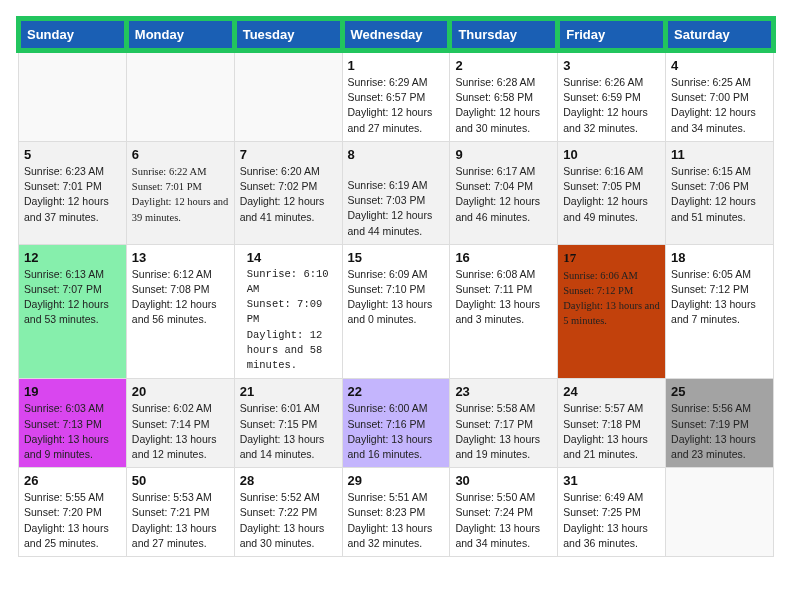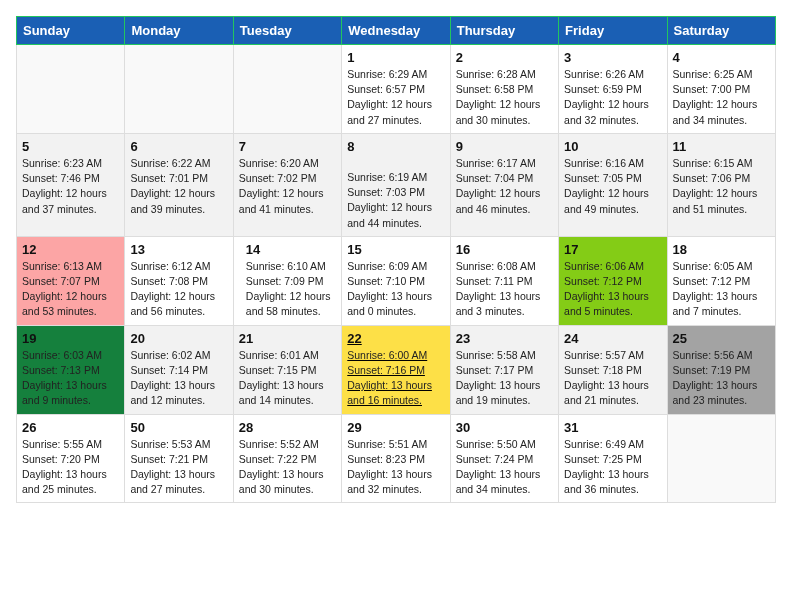--- a/index.html
+++ b/index.html
@@ -42,21 +42,21 @@
       border-collapse: collapse;
       border: 1px solid #ccc;
     }
     .calendar th {
       background: #1a5fb4;
       color: #fff;
       font-size: 13px;
       font-weight: bold;
       padding: 6px 6px;
       text-align: left;
-      border: 1px solid #22c55e;
+      border: 5px solid #22c55e;
     }
     .calendar td {
       vertical-align: top;
       border: 1px solid #ddd;
       padding: 5px 5px;
       width: calc(100%/7);
       min-height: 80px;
     }
     .cell-content {
       min-height: 75px;
@@ -132,28 +132,28 @@
 Sunset: 7:00 PM
 Daylight: 12 hours and 34 minutes.</div>
             </div>
           </td>
         </tr>
         <tr class="week-row">
           <td style="background: rgb(242, 242, 242);">
             <div class="cell-content">
               <div class="day-num">5</div>
               <div class="day-info" style="white-space: pre-line;">Sunrise: 6:23 AM
-Sunset: 7:46 PM
+Sunset: 7:01 PM
 Daylight: 12 hours and 37 minutes.</div>
             </div>
           </td>
           <td style="background: rgb(242, 242, 242);">
             <div class="cell-content">
               <div class="day-num">6</div>
-              <div class="day-info" style="white-space: pre-line;">Sunrise: 6:22 AM
+              <div class="day-info" style="white-space: pre-line; font-family: Liberation Serif, serif;">Sunrise: 6:22 AM
 Sunset: 7:01 PM
 Daylight: 12 hours and 39 minutes.</div>
             </div>
           </td>
           <td style="background: rgb(242, 242, 242);">
             <div class="cell-content">
               <div class="day-num">7</div>
               <div class="day-info" style="white-space: pre-line;">Sunrise: 6:20 AM
 Sunset: 7:02 PM
 Daylight: 12 hours and 41 minutes.</div>
@@ -186,79 +186,79 @@
           <td style="background: rgb(242, 242, 242);">
             <div class="cell-content">
               <div class="day-num">11</div>
               <div class="day-info" style="white-space: pre-line;">Sunrise: 6:15 AM
 Sunset: 7:06 PM
 Daylight: 12 hours and 51 minutes.</div>
             </div>
           </td>
         </tr>
         <tr class="week-row">
-          <td style="background: #fca5a5;">
+          <td style="background: #86efac;">
             <div class="cell-content">
               <div class="day-num">12</div>
               <div class="day-info" style="white-space: pre-line;">Sunrise: 6:13 AM
 Sunset: 7:07 PM
 Daylight: 12 hours and 53 minutes.</div>
             </div>
           </td>
           <td style="background: rgb(255, 255, 255);">
             <div class="cell-content">
               <div class="day-num">13</div>
               <div class="day-info" style="white-space: pre-line;">Sunrise: 6:12 AM
 Sunset: 7:08 PM
 Daylight: 12 hours and 56 minutes.</div>
             </div>
           </td>
           <td style="background: rgb(255, 255, 255); padding-left: 12px;">
             <div class="cell-content">
               <div class="day-num">14</div>
-              <div class="day-info" style="white-space: pre-line;">Sunrise: 6:10 AM
+              <div class="day-info" style="white-space: pre-line; font-family: Liberation Mono, monospace;">Sunrise: 6:10 AM
 Sunset: 7:09 PM
 Daylight: 12 hours and 58 minutes.</div>
             </div>
           </td>
           <td style="background: rgb(255, 255, 255); margin-top: 36px;">
             <div class="cell-content">
               <div class="day-num">15</div>
               <div class="day-info" style="white-space: pre-line;">Sunrise: 6:09 AM
 Sunset: 7:10 PM
 Daylight: 13 hours and 0 minutes.</div>
             </div>
           </td>
           <td style="background: rgb(255, 255, 255);">
             <div class="cell-content">
               <div class="day-num">16</div>
               <div class="day-info" style="white-space: pre-line;">Sunrise: 6:08 AM
 Sunset: 7:11 PM
 Daylight: 13 hours and 3 minutes.</div>
             </div>
           </td>
-          <td style="background: #84cc16;">
+          <td style="background: #c2410c; font-family: Liberation Serif, serif;">
             <div class="cell-content">
               <div class="day-num">17</div>
               <div class="day-info" style="white-space: pre-line;">Sunrise: 6:06 AM
 Sunset: 7:12 PM
 Daylight: 13 hours and 5 minutes.</div>
             </div>
           </td>
           <td style="background: rgb(255, 255, 255);">
             <div class="cell-content">
               <div class="day-num">18</div>
               <div class="day-info" style="white-space: pre-line;">Sunrise: 6:05 AM
 Sunset: 7:12 PM
 Daylight: 13 hours and 7 minutes.</div>
             </div>
           </td>
         </tr>
         <tr class="week-row">
-          <td style="background: #15803d; margin-left: 40px;">
+          <td style="background: #d946ef; margin-left: 40px;">
             <div class="cell-content">
               <div class="day-num">19</div>
               <div class="day-info" style="white-space: pre-line;">Sunrise: 6:03 AM
 Sunset: 7:13 PM
 Daylight: 13 hours and 9 minutes.</div>
             </div>
           </td>
           <td style="background: rgb(242, 242, 242);">
             <div class="cell-content">
               <div class="day-num">20</div>
@@ -268,21 +268,21 @@
             </div>
           </td>
           <td style="background: rgb(242, 242, 242);">
             <div class="cell-content">
               <div class="day-num">21</div>
               <div class="day-info" style="white-space: pre-line;">Sunrise: 6:01 AM
 Sunset: 7:15 PM
 Daylight: 13 hours and 14 minutes.</div>
             </div>
           </td>
-          <td style="background: #fde047; text-decoration: underline;">
+          <td style="background: #c4b5fd;">
             <div class="cell-content">
               <div class="day-num">22</div>
               <div class="day-info" style="white-space: pre-line;">Sunrise: 6:00 AM
 Sunset: 7:16 PM
 Daylight: 13 hours and 16 minutes.</div>
             </div>
           </td>
           <td style="background: rgb(242, 242, 242);">
             <div class="cell-content">
               <div class="day-num">23</div>

